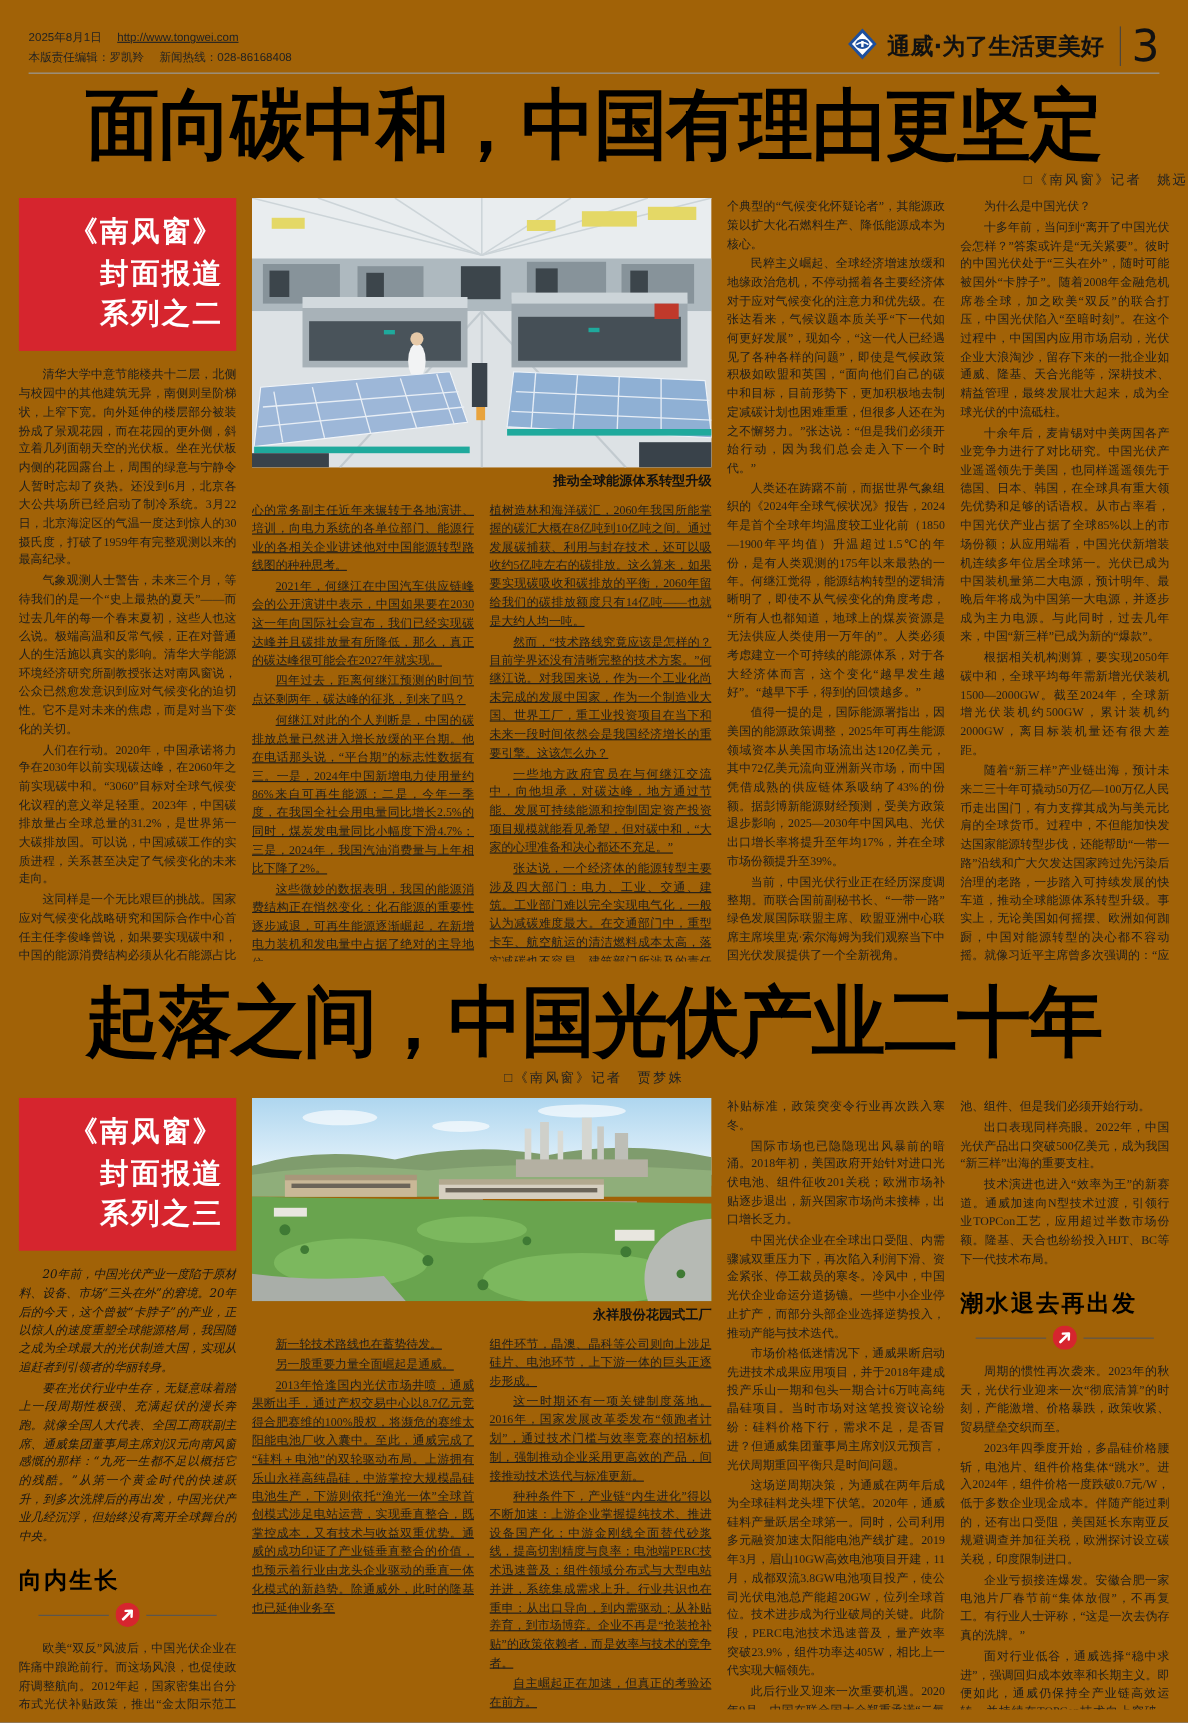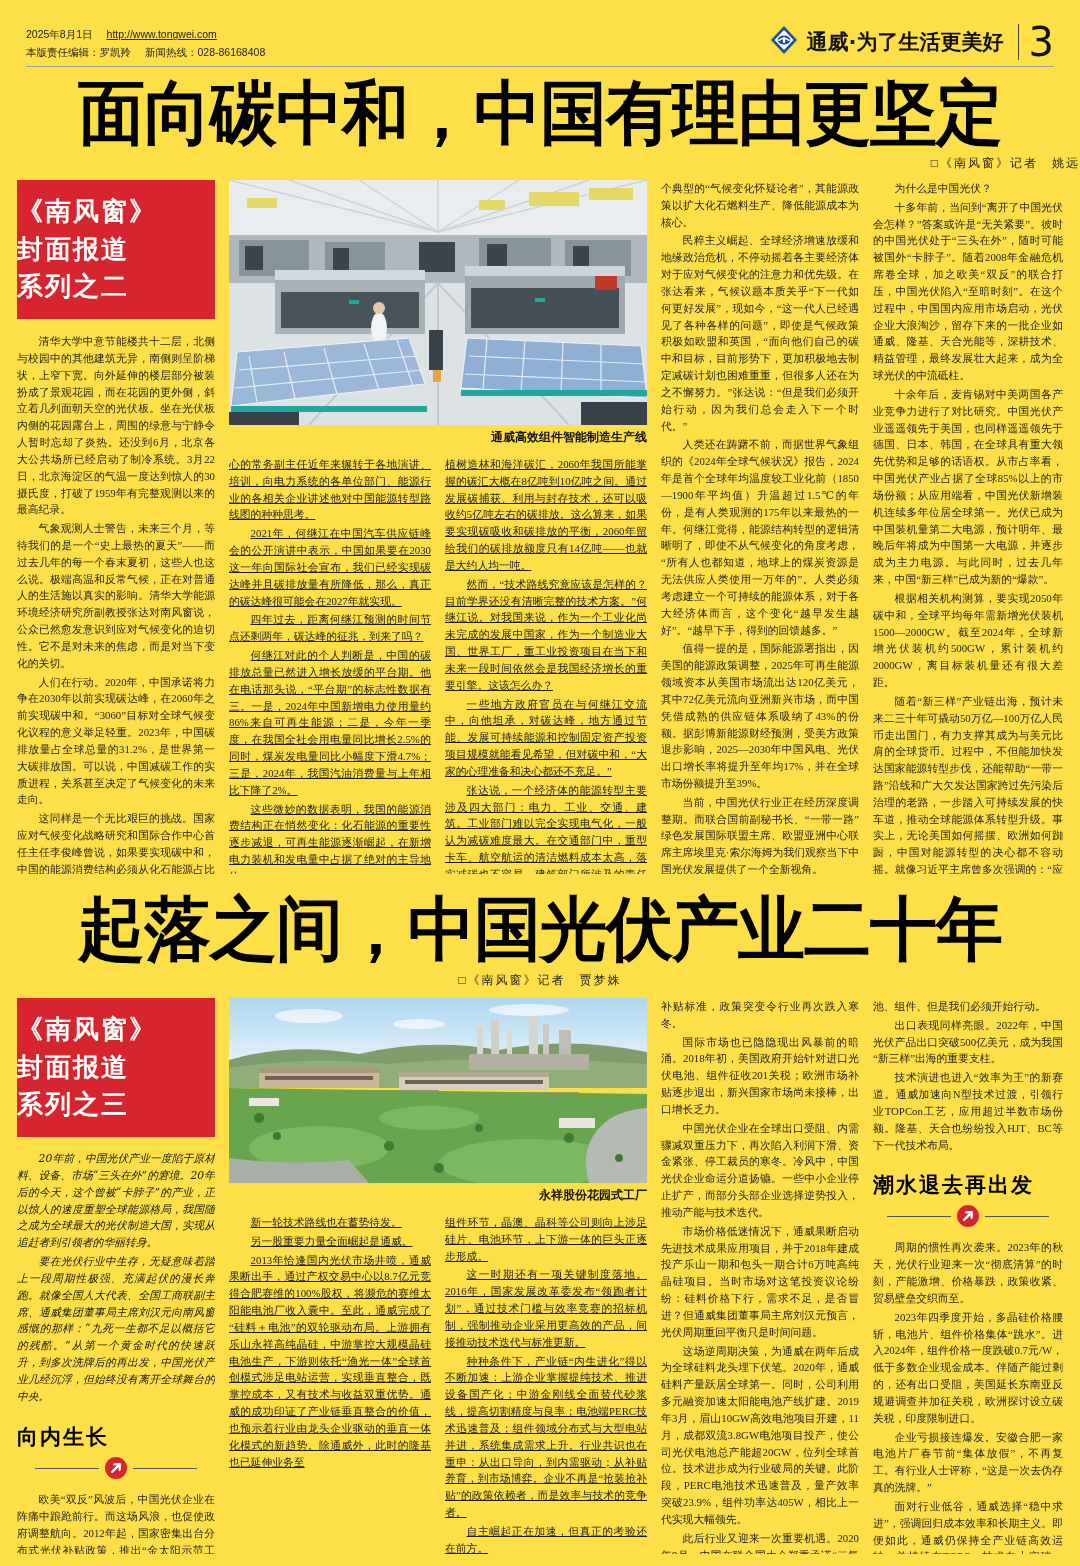--- a/index.html
+++ b/index.html
@@ -1,16 +1,16 @@
 <!DOCTYPE html>
 <html lang="zh"><head>
 <meta charset="utf-8">
 <style>
   html,body{margin:0;padding:0;background:#888;}
-  .page{position:relative;width:1080px;height:1566px;margin:0 auto;background:#fde047;overflow:hidden;
+  .page{position:relative;width:1080px;height:1566px;margin:0 auto;background:#a16207;overflow:hidden;
         font-family:"Liberation Serif","DejaVu Serif",serif;color:#1c1c1c;}
   
   .hdr{position:absolute;top:12px;left:26px;right:26px;height:50px;border-bottom:1px solid #9aa0a4;
        display:flex;justify-content:space-between;align-items:flex-end;padding-bottom:4px;}
   .hdr-left{font-family:"Liberation Sans","DejaVu Sans",sans-serif;font-size:10.5px;color:#222;line-height:1.7;}
   .hdr-left .url{text-decoration:underline;margin-left:14px;}
   .hdr-left .gap{margin-left:14px;}
   .hdr-right{display:flex;align-items:center;}
   .brand{font-family:"DejaVu Sans","Liberation Sans",sans-serif;font-weight:bold;font-size:21px;color:#111;margin-left:8px;}
   .pg-sep{width:1px;height:36px;background:#444;margin:0 10px 0 14px;}
@@ -39,21 +39,21 @@
   .para{margin:0 0 2px 0;font-size:10.8px;line-height:1.56;text-align:justify;text-indent:2em;color:#1d1d1d;}
   .para.cont{text-indent:0;}
   .para.intro{font-style:italic;font-family:"DejaVu Serif","Liberation Serif",serif;color:#151515;}
   .sec{margin:18px 0 12px 0;}
   .sec-title{text-align:left;font-family:"DejaVu Sans","Liberation Sans",sans-serif;font-weight:900;
              font-size:21px;letter-spacing:2px;color:#000;margin-bottom:6px;}
   .sec-rule{display:flex;align-items:center;justify-content:center;}
   .sec-rule::before,.sec-rule::after{content:"";flex:0 0 64px;height:1px;background:#555;}
   .sec-dot{width:22px;height:22px;margin:0 6px;display:inline-block;}
   
-  .badge{background:#d6252e;color:#fff;text-align:left;padding:13px 0;margin-bottom:14px;
+  .badge{background:#d6252e;color:#fff;text-align:right;padding:13px 12px;margin-bottom:14px;
          font-family:"DejaVu Sans","Liberation Sans",sans-serif;font-weight:800;font-size:26px;
          line-height:1.45;letter-spacing:2px;}
   
   figure{margin:0;}
   figcaption{font-family:"DejaVu Sans","Liberation Sans",sans-serif;font-weight:bold;font-size:12px;
              color:#111;text-align:right;margin-top:4px;}
   .ph{display:block;width:100%;}
 </style>
 </head>
 <body>
@@ -184,21 +184,21 @@
             </g>
           <g fill="#39424a">
               <rect x="0" y="232" width="70" height="13"></rect>
               <rect x="352" y="222" width="66" height="23"></rect>
               <rect x="200" y="150" width="14" height="40"></rect>
             </g>
           <g fill="#e8a33d">
               <rect x="204" y="190" width="8" height="12"></rect>
             </g>
         </svg>
-        <figcaption>通威高效组件智能制造生产线</figcaption>
+        <figcaption>推动全球能源体系转型升级</figcaption>
       </figure>
       <div class="mid-cols">
         <div class="col">
             <p class="para cont">心的常务副主任近年来辗转于各地演讲、培训，向电力系统的各单位部门、能源行业的各相关企业讲述他对中国能源转型路线图的种种思考。</p>
             <p class="para">2021年，何继江在中国汽车供应链峰会的公开演讲中表示，中国如果要在2030这一年向国际社会宣布，我们已经实现碳达峰并且碳排放量有所降低，那么，真正的碳达峰很可能会在2027年就实现。</p>
             <p class="para">四年过去，距离何继江预测的时间节点还剩两年，碳达峰的征兆，到来了吗？</p>
             <p class="para">何继江对此的个人判断是，中国的碳排放总量已然进入增长放缓的平台期。他在电话那头说，“平台期”的标志性数据有三。一是，2024年中国新增电力使用量约86%来自可再生能源；二是，今年一季度，在我国全社会用电量同比增长2.5%的同时，煤炭发电量同比小幅度下滑4.7%；三是，2024年，我国汽油消费量与上年相比下降了2%。</p>
             <p class="para">这些微妙的数据表明，我国的能源消费结构正在悄然变化：化石能源的重要性逐步减退，可再生能源逐渐崛起，在新增电力装机和发电量中占据了绝对的主导地位。</p>
           </div>
         <div class="col">

